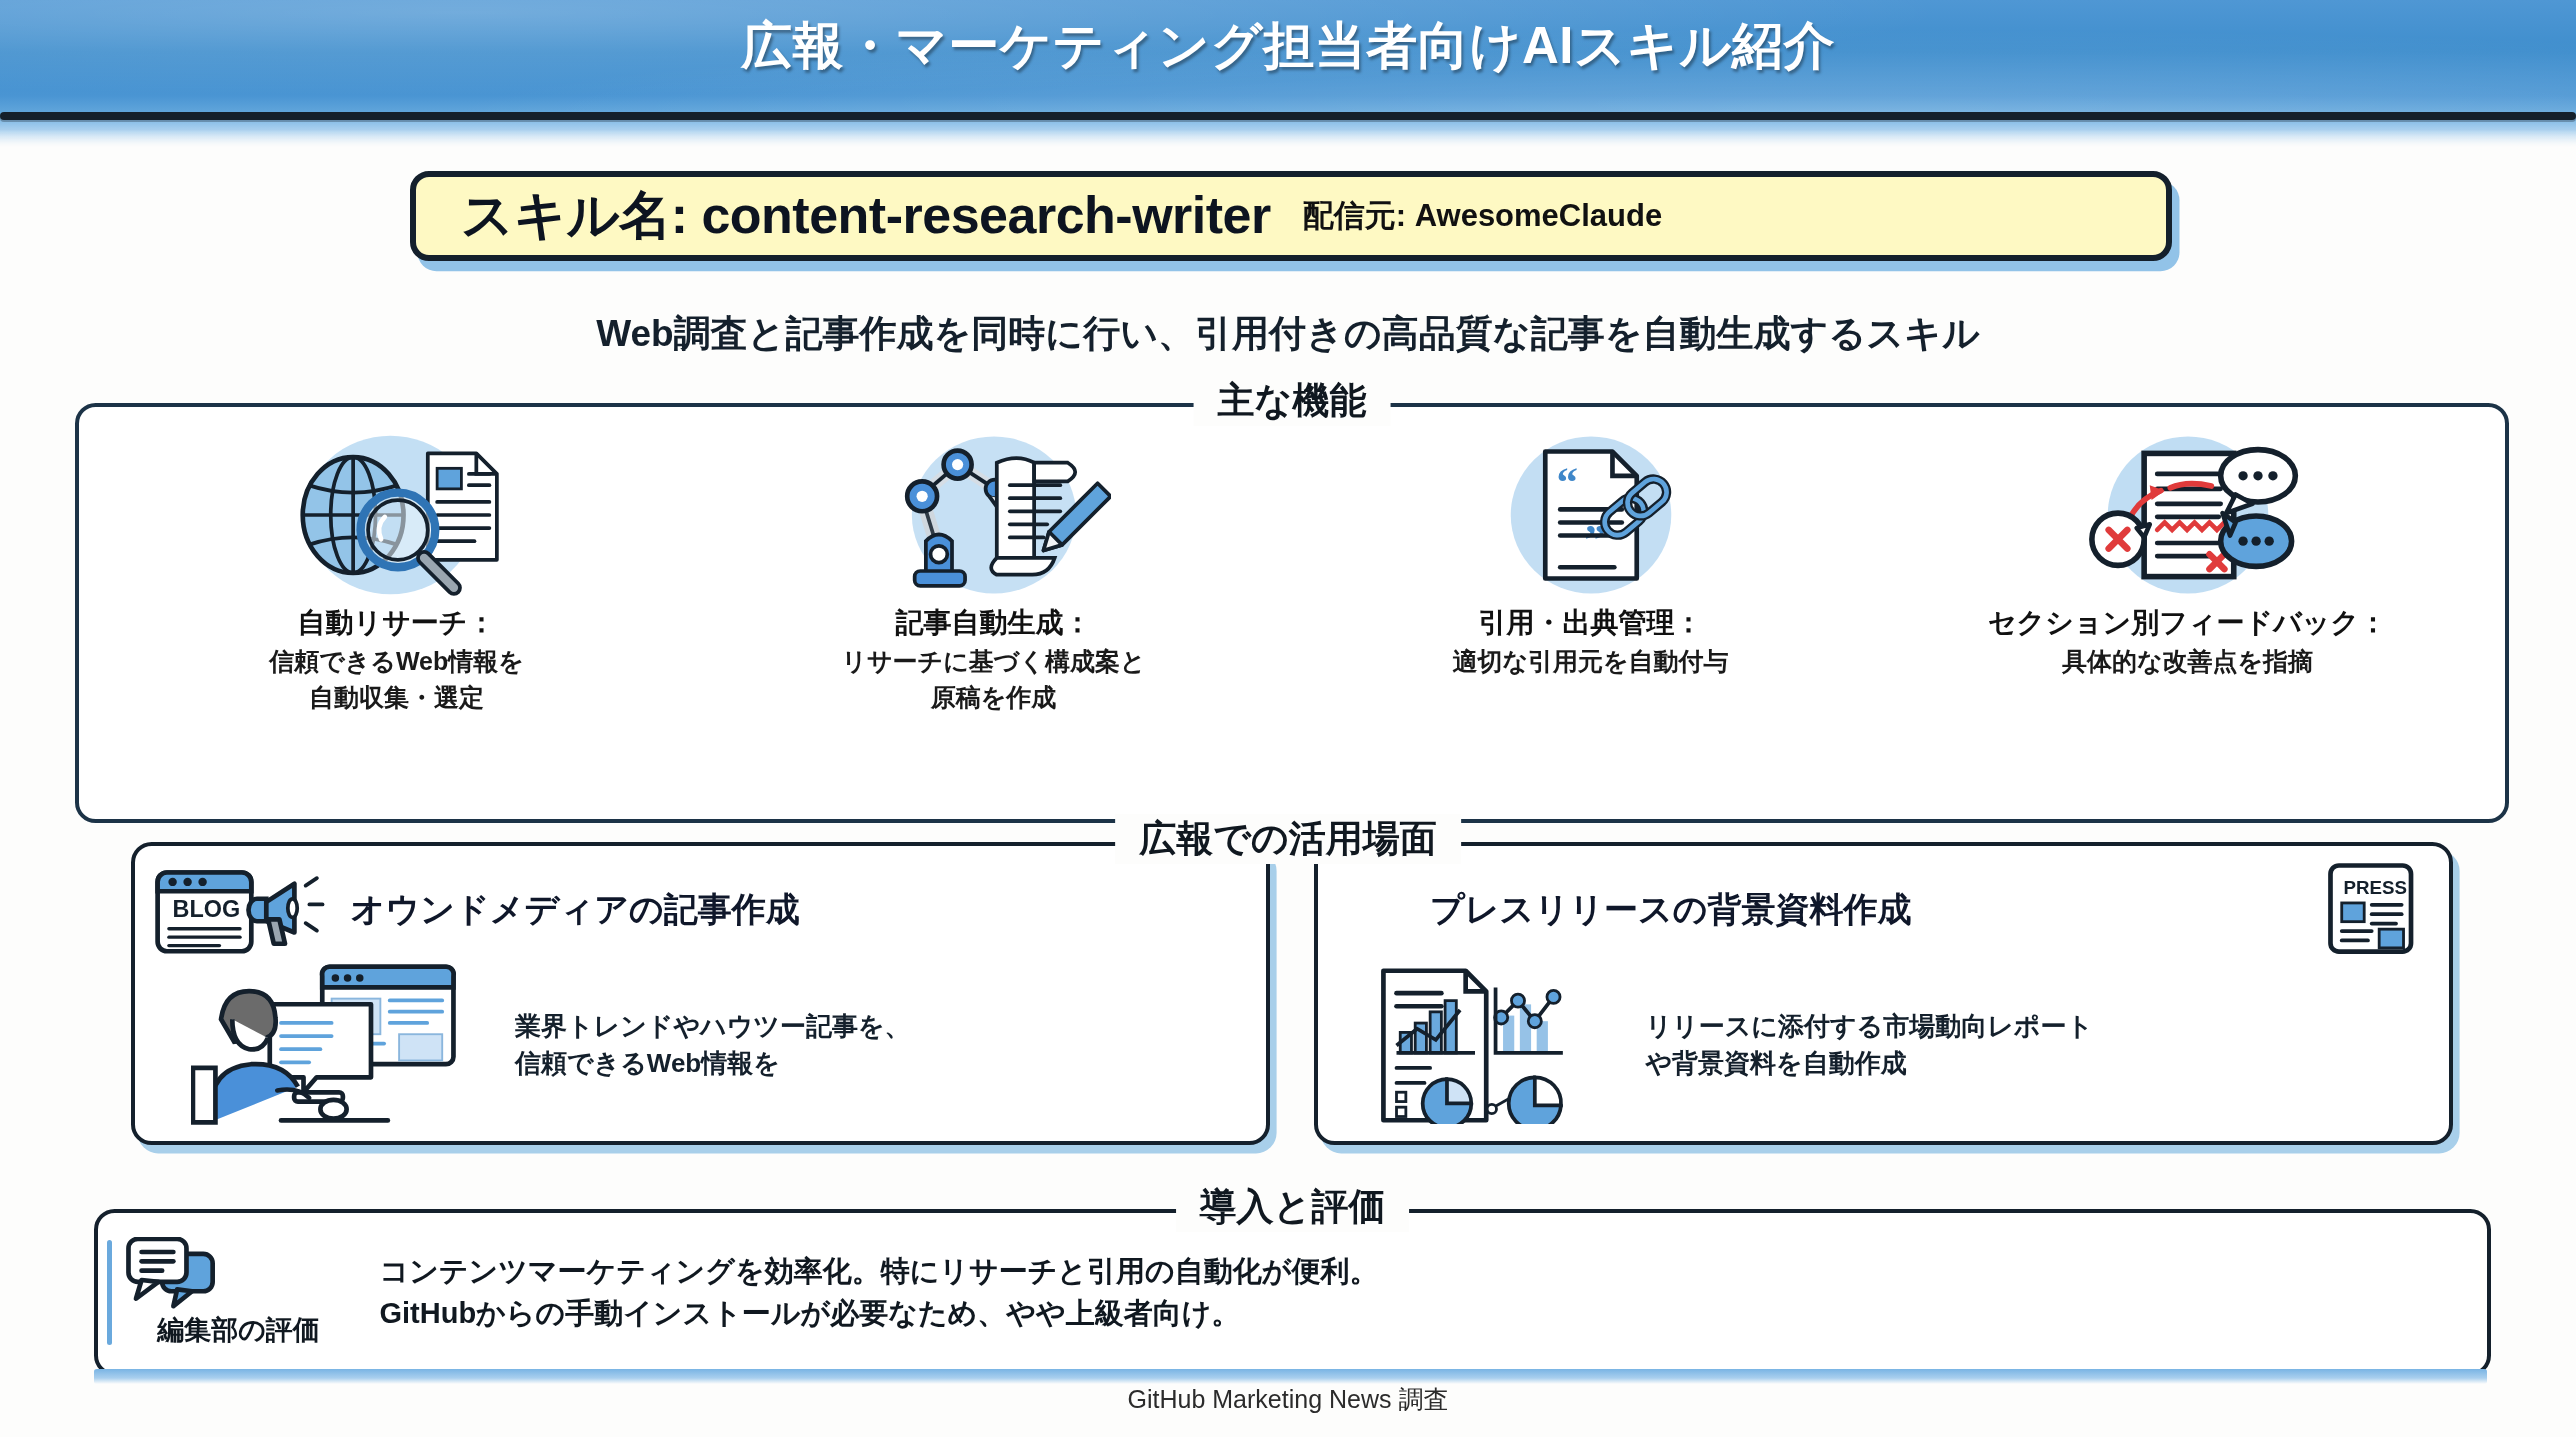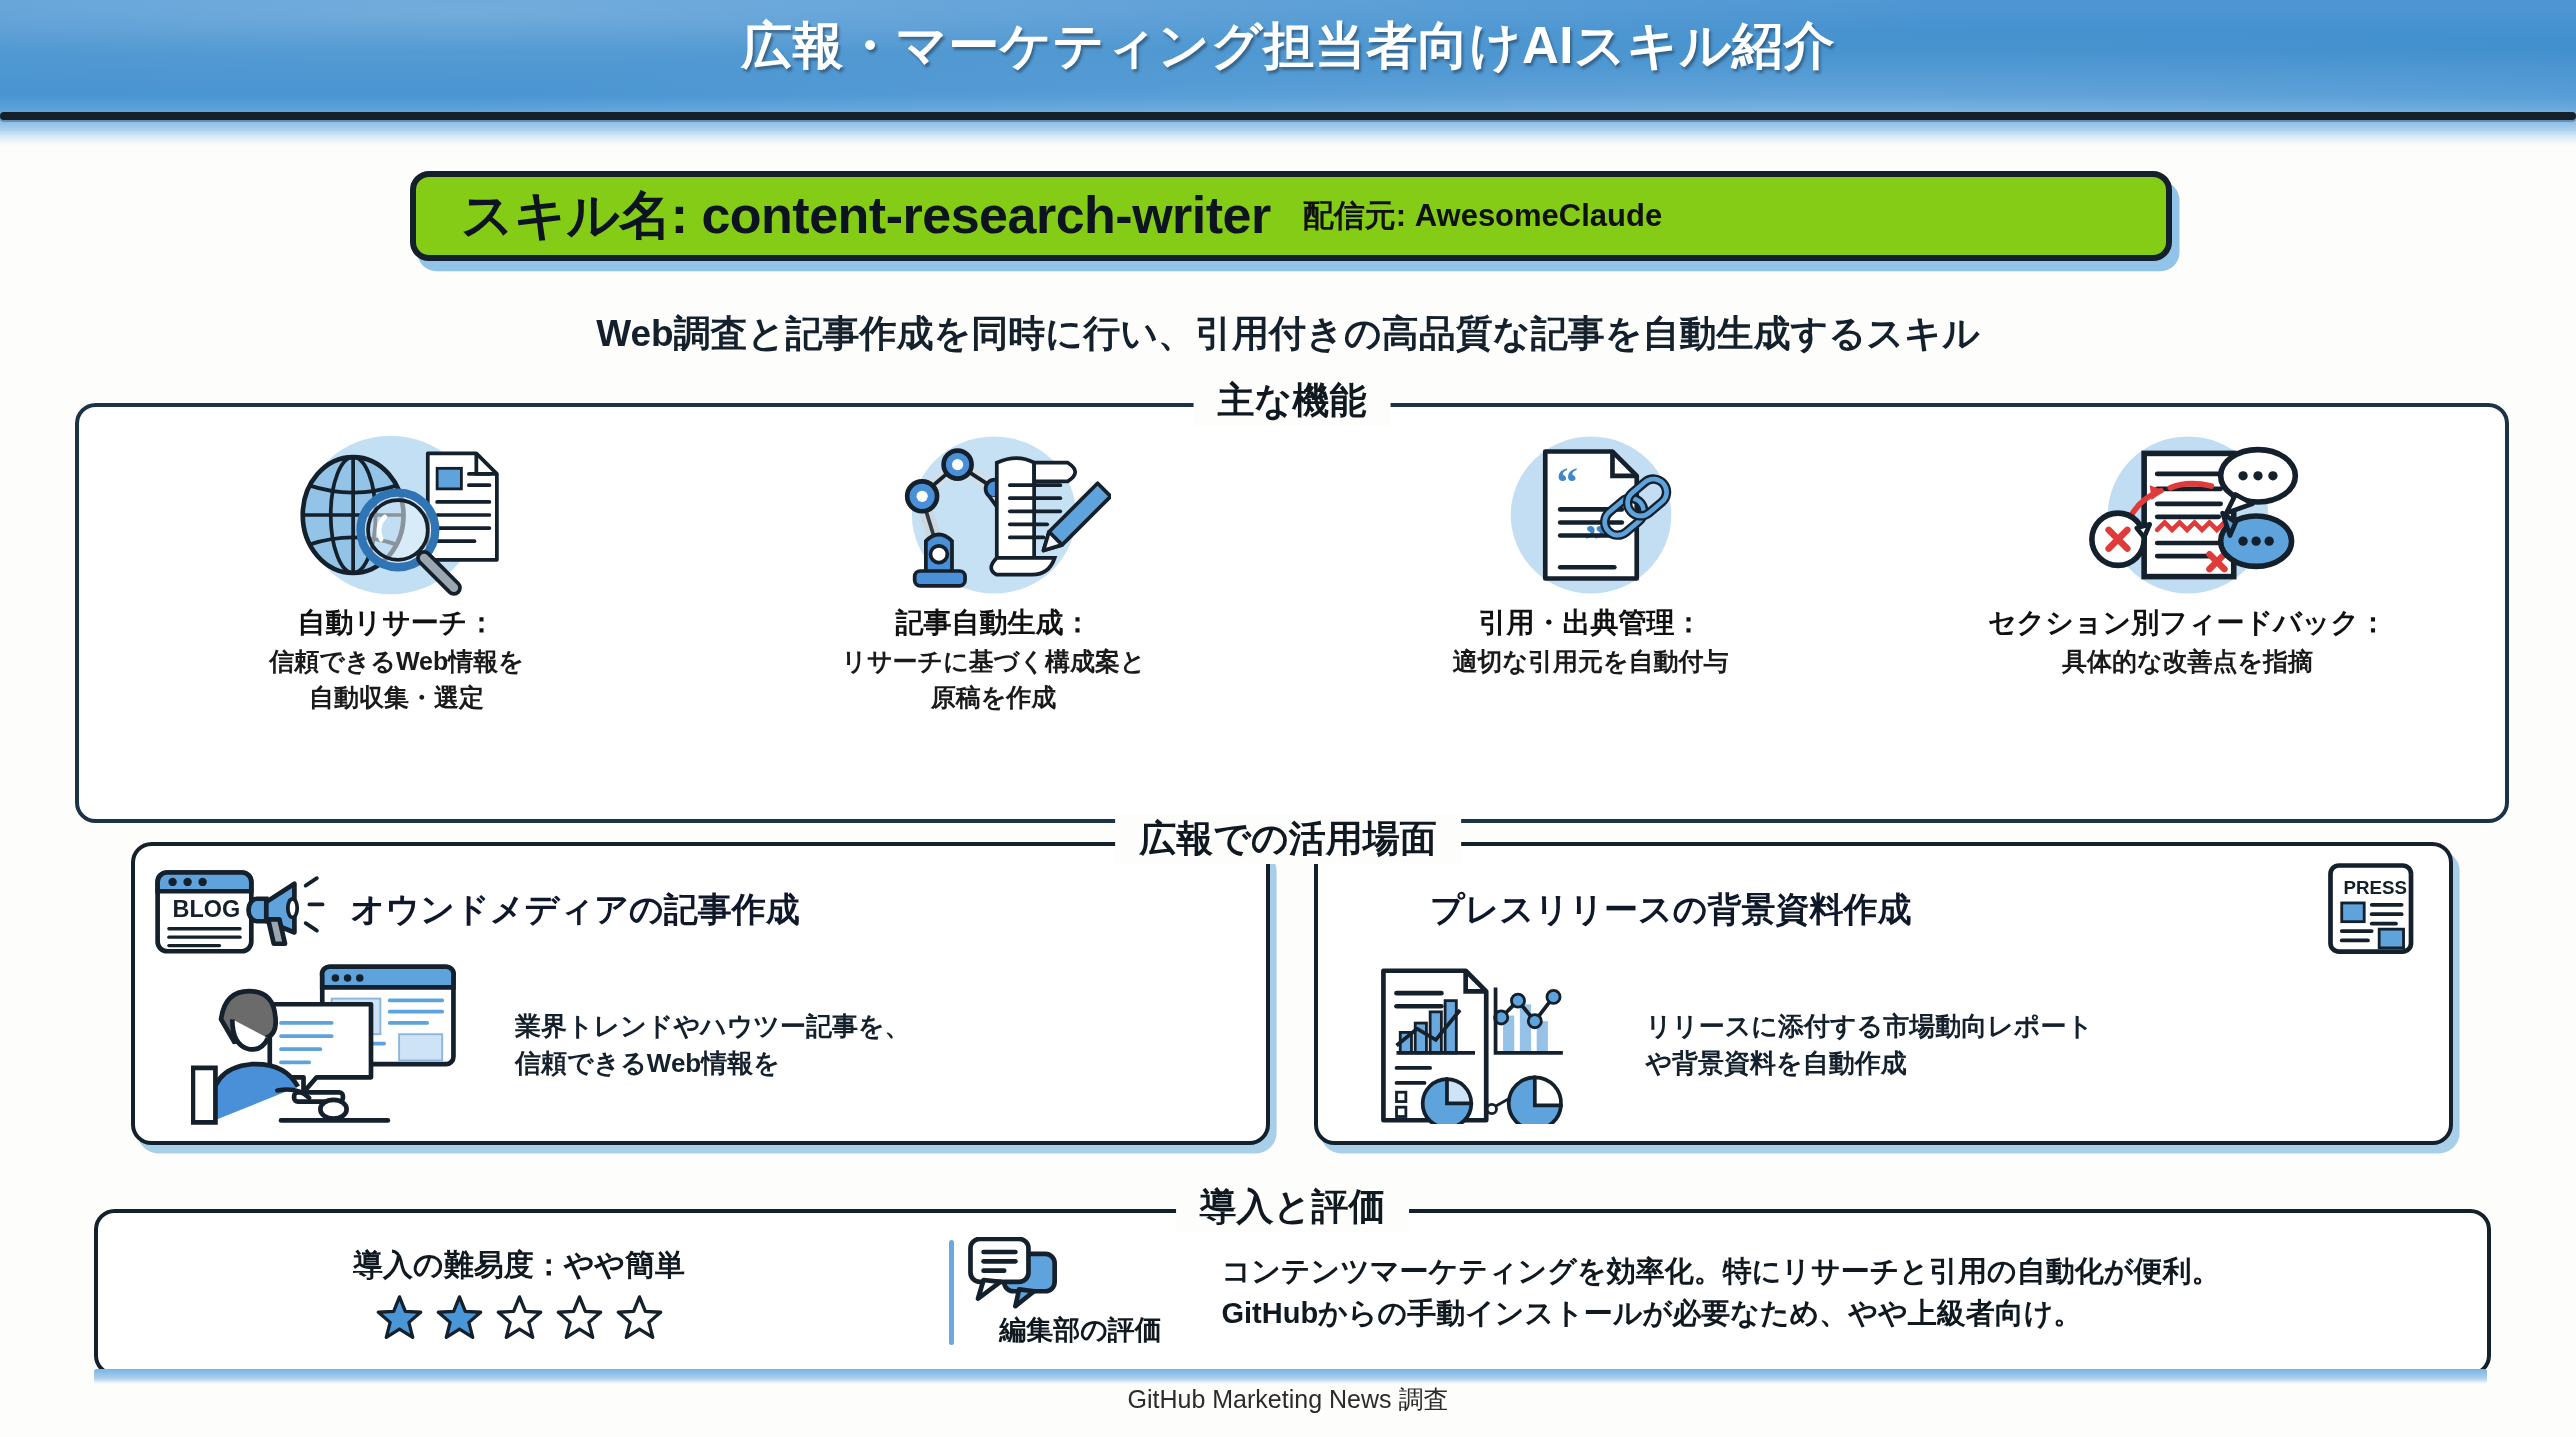--- a/index.html
+++ b/index.html
@@ -37,21 +37,21 @@
     position:absolute;left:0;right:0;top:12px;
     text-align:center;color:#fff;
     font-size:51px;font-weight:700;letter-spacing:0.5px;
     text-shadow:1.9px 2.8px 2.8px rgba(0,0,0,.35);
     z-index:3;
   }
 
   
   .title-card{
     position:absolute;left:410px;top:171px;width:1750px;height:78px;
-    border:6.6px solid #14202c;border-radius:19px;background:#84cc16;
+    border:6.6px solid #14202c;border-radius:19px;background:#fef9c3;
     display:flex;align-items:center;
     box-shadow:7.5px 10.3px 0 0 #92c3e8;
     z-index:5;
   }
   .title-card .skill-name{
     font-size:52px;font-weight:700;color:#0d1420;
     margin-left:45px;letter-spacing:-0.5px;white-space:nowrap;
   }
   .title-card .publisher{
     font-size:31px;font-weight:700;color:#111;margin-left:32px;white-space:nowrap;
@@ -448,40 +448,20 @@
     </div>
   </div>
 
   <div id="usecase-legend-holder">
     <div class="panel-legend" style="top:-28px;">広報での活用場面</div>
   </div>
 
   <div class="panel" id="adoption-panel">
     <div class="panel-legend">導入と評価</div>
     <div class="adopt-inner">
-      <div class="adopt-left">
-        <div class="difficulty-label">導入の難易度：やや簡単</div>
-        <div class="stars" id="stars">
-            <svg width="47" height="45" viewBox="0 0 48 48">
-              <polygon points="24,2 30.2,17.4 46.6,18.4 34,29.2 38.1,45.2 24,36.3 9.9,45.2 14,29.2 1.4,18.4 17.8,17.4" fill="#4a97d8" stroke="#14202c" stroke-width="3.5" stroke-linejoin="round"></polygon>
-            </svg>
-            <svg width="47" height="45" viewBox="0 0 48 48">
-              <polygon points="24,2 30.2,17.4 46.6,18.4 34,29.2 38.1,45.2 24,36.3 9.9,45.2 14,29.2 1.4,18.4 17.8,17.4" fill="#4a97d8" stroke="#14202c" stroke-width="3.5" stroke-linejoin="round"></polygon>
-            </svg>
-            <svg width="47" height="45" viewBox="0 0 48 48">
-              <polygon points="24,2 30.2,17.4 46.6,18.4 34,29.2 38.1,45.2 24,36.3 9.9,45.2 14,29.2 1.4,18.4 17.8,17.4" fill="#ffffff" stroke="#14202c" stroke-width="3.5" stroke-linejoin="round"></polygon>
-            </svg>
-            <svg width="47" height="45" viewBox="0 0 48 48">
-              <polygon points="24,2 30.2,17.4 46.6,18.4 34,29.2 38.1,45.2 24,36.3 9.9,45.2 14,29.2 1.4,18.4 17.8,17.4" fill="#ffffff" stroke="#14202c" stroke-width="3.5" stroke-linejoin="round"></polygon>
-            </svg>
-            <svg width="47" height="45" viewBox="0 0 48 48">
-              <polygon points="24,2 30.2,17.4 46.6,18.4 34,29.2 38.1,45.2 24,36.3 9.9,45.2 14,29.2 1.4,18.4 17.8,17.4" fill="#ffffff" stroke="#14202c" stroke-width="3.5" stroke-linejoin="round"></polygon>
-            </svg>
-          </div>
-      </div>
       <div class="divider"></div>
       <div class="adopt-mid">
         <span>
           <svg width="101" height="73" viewBox="0 0 108 78">
             <rect x="44" y="18" width="54" height="40" rx="10" fill="#5fa3dc" stroke="#14202c" stroke-width="5"></rect>
             <path d="M60 56 l-4 18 l20 -16 z" fill="#5fa3dc" stroke="#14202c" stroke-width="5" stroke-linejoin="round"></path>
             <rect x="8" y="2" width="62" height="46" rx="10" fill="#fff" stroke="#14202c" stroke-width="5"></rect>
             <path d="M22 46 l-6 20 l24 -18 z" fill="#fff" stroke="#14202c" stroke-width="5" stroke-linejoin="round"></path>
             <g stroke="#14202c" stroke-width="5" stroke-linecap="round">
               <line x1="22" y1="16" x2="56" y2="16"></line>

